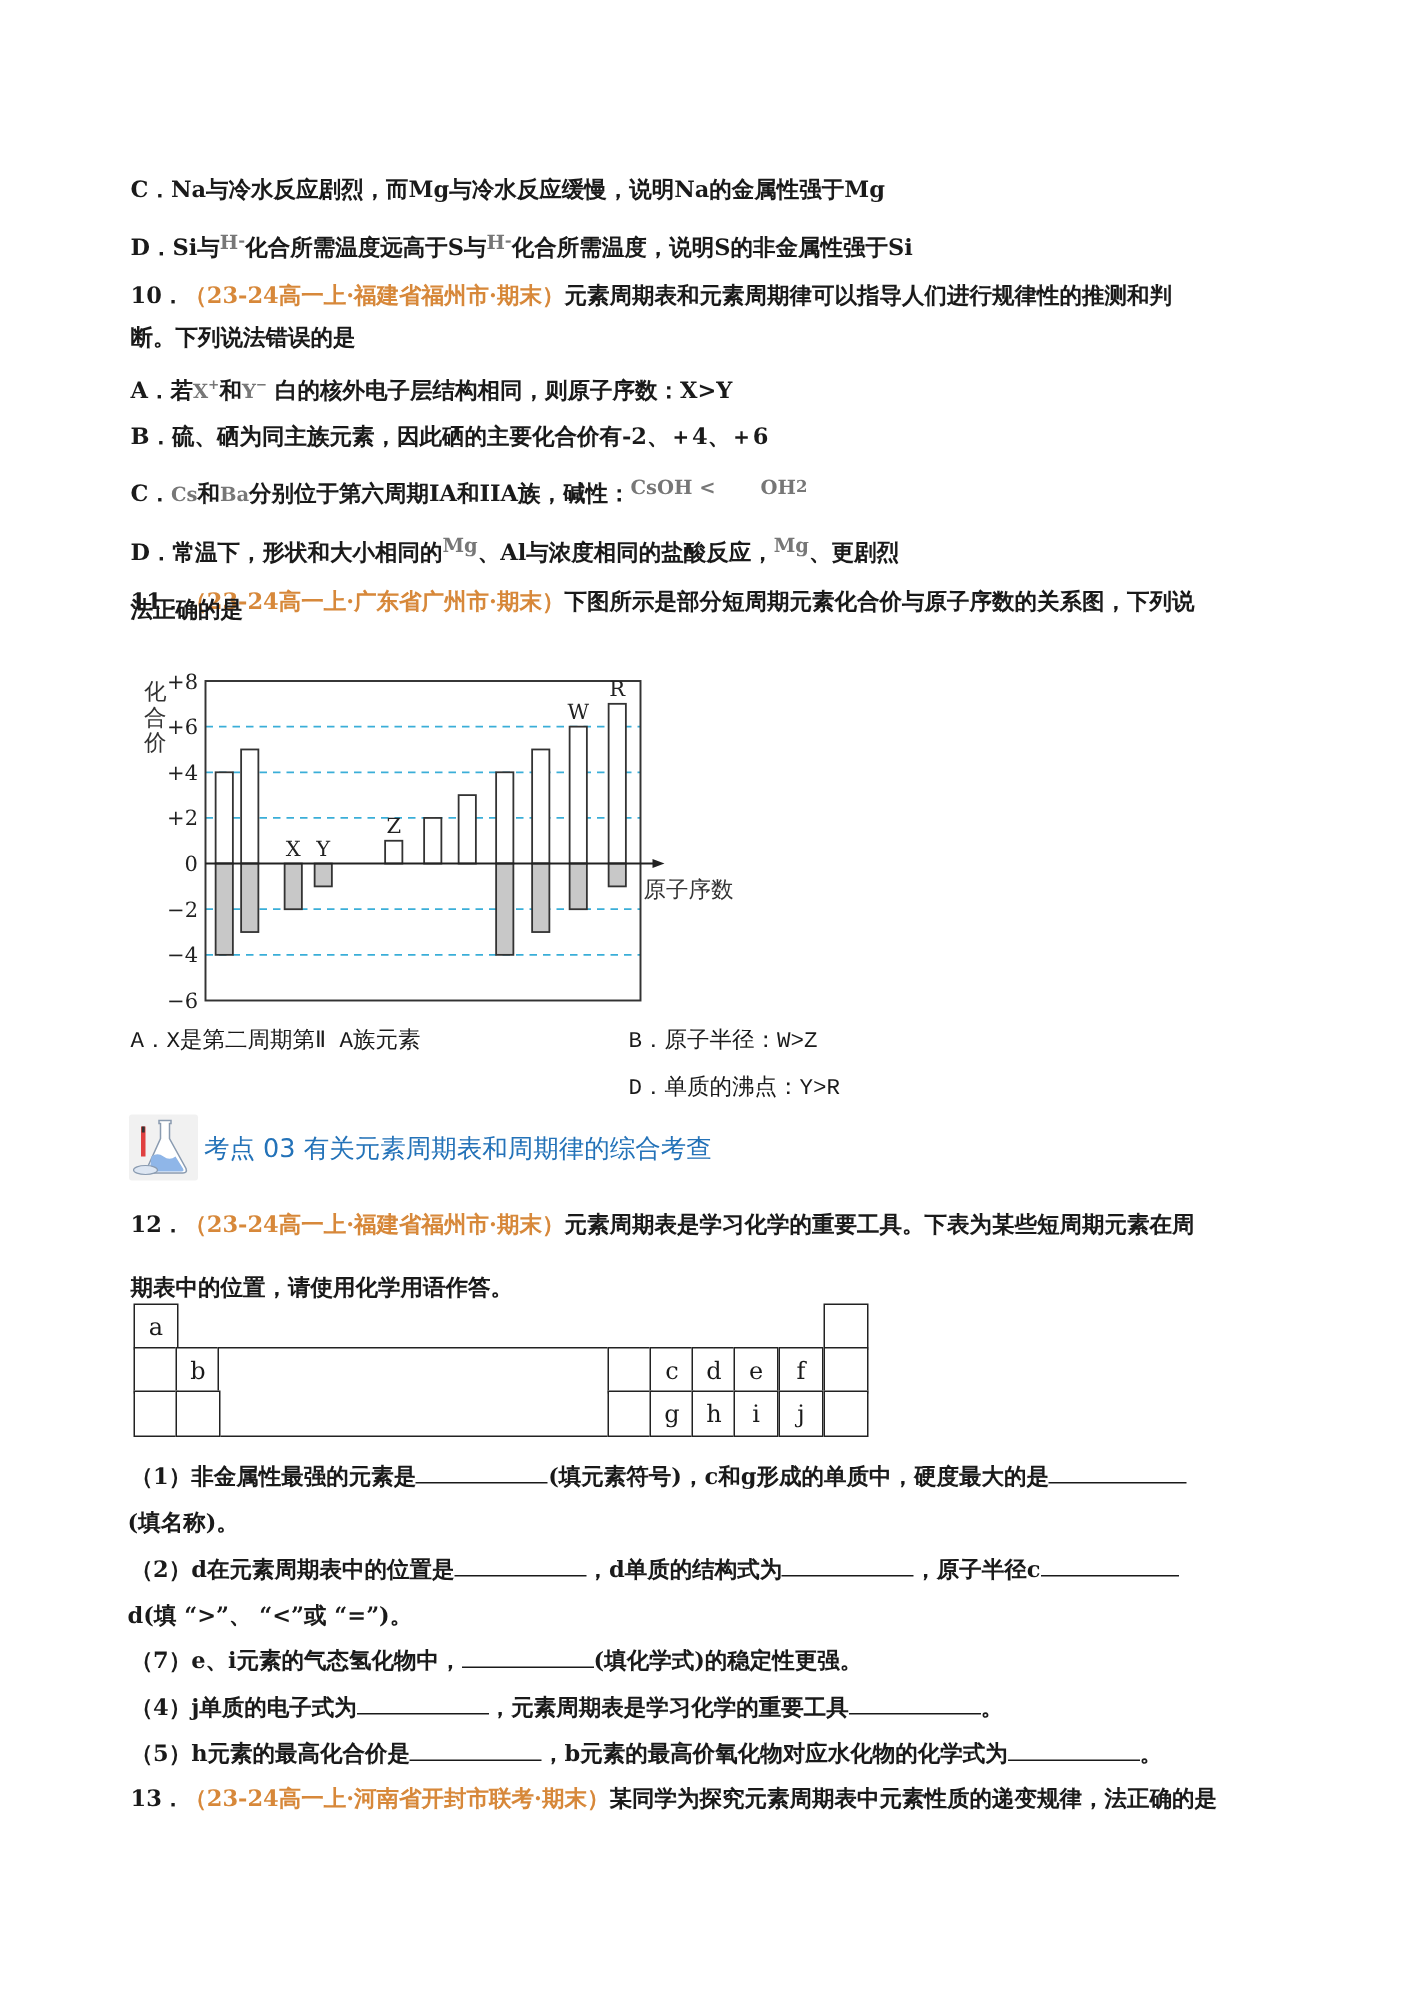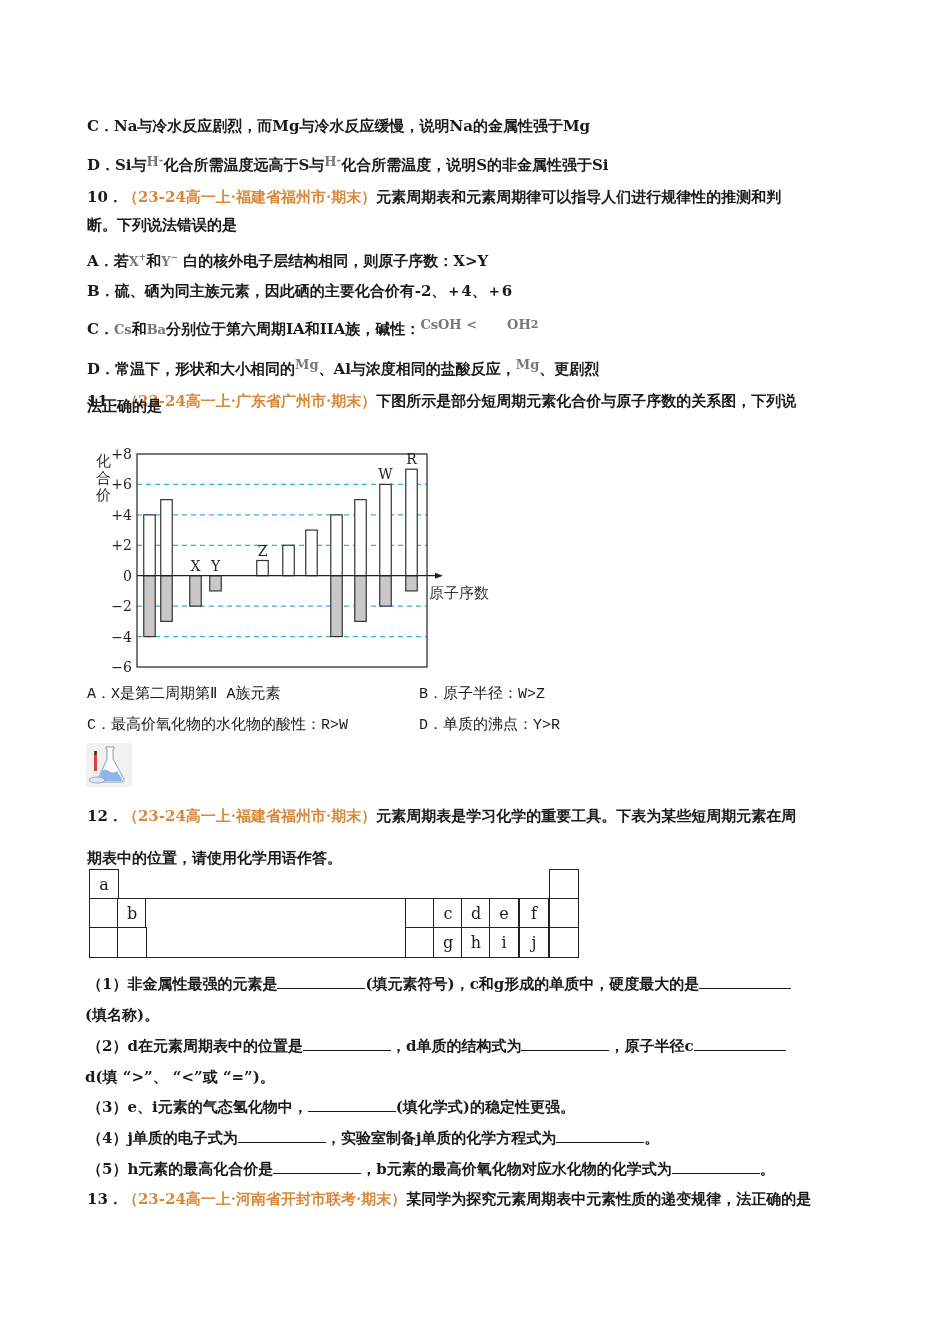--- a/index.html
+++ b/index.html
@@ -95,34 +95,34 @@
       <polygon points="357,129.71428571428572 349,126.71428571428572 349,132.71428571428572" fill="#222"></polygon>
       <text x="343" y="151.71428571428572" font-size="15" fill="#333" font-family="DejaVu Sans, sans-serif">原子序数</text>
     </g>
 </svg>
 
 <div class="opt-grid" style="top:684px;height:20px">
   <span style="left:0">A．X是第二周期第Ⅱ A族元素</span>
   <span style="left:332px">B．原子半径：W&gt;Z</span>
 </div>
 <div class="opt-grid" style="top:715px;height:20px">
-  <span style="left:0">C．最高价氧化物的水化物的酸性：R&gt;W</span>
   <span style="left:332px">D．单质的沸点：Y&gt;R</span>
 </div>
 
 <div class="section-head">
   <div class="section-icon">
     <svg width="46" height="44" viewBox="0 0 46 44">
       <path d="M20 4 L28 4 L28 6 L27 6 L27 16 L38 36 Q39 39 36 39 L14 39 Q11 39 12 36 L21 16 L21 6 L20 6 Z" fill="#ffffff" stroke="#8a9bb0" stroke-width="1"></path>
       <path d="M15 28 Q19 25 23 28 T31 28 L36 36 Q37 38 35 38 L15 38 Q13 38 14 36 Z" fill="#8fb6e8"></path>
       <rect x="8" y="8" width="3" height="20" fill="#e04040"></rect>
       <rect x="8.5" y="8" width="2" height="4" fill="#333"></rect>
       <ellipse cx="11" cy="37" rx="8" ry="3" fill="#dde6f2" stroke="#8a9bb0" stroke-width="0.8"></ellipse>
     </svg>
   </div>
+  <span class="section-title">考点 03  有关元素周期表和周期律的综合考查</span>
 </div>
 
 <div class="line" style="top:806px">
   <span>12．</span><span class="src">（23-24高一上·福建省福州市·期末）</span><span>元素周期表是学习化学的重要工具。下表为某些短周期元素在周</span>
 </div>
 <div class="line" style="top:848px">期表中的位置，请使用化学用语作答。</div>
 
 <div class="ptable">
 
   <div class="cell" style="left:0;top:0;width:30px;height:31px">a</div>
@@ -150,24 +150,24 @@
 
 <div class="line" style="top:974px">
   <span>（1）非金属性最强的元素是</span><span class="blank" style="width:88px"></span><span>(填元素符号)，c和g形成的单质中，硬度最大的是</span><span class="blank" style="width:92px"></span>
 </div>
 <div class="line" style="top:1005px;left:85px">(填名称)。</div>
 <div class="line" style="top:1036px">
   <span>（2）d在元素周期表中的位置是</span><span class="blank" style="width:88px"></span><span>，d单质的结构式为</span><span class="blank" style="width:88px"></span><span>，原子半径c</span><span class="blank" style="width:92px"></span>
 </div>
 <div class="line" style="top:1067px;left:85px">d(填 “&gt;”、 “&lt;”或 “=”)。</div>
 <div class="line" style="top:1097px">
-  <span>（3）e、i元素的气态氢化物中，</span><span class="blank" style="width:88px"></span><span>(填化学式)的稳定性更强。</span>
+  <span>（7）e、i元素的气态氢化物中，</span><span class="blank" style="width:88px"></span><span>(填化学式)的稳定性更强。</span>
 </div>
 <div class="line" style="top:1128px">
-  <span>（4）j单质的电子式为</span><span class="blank" style="width:88px"></span><span>，实验室制备j单质的化学方程式为</span><span class="blank" style="width:88px"></span><span>。</span>
+  <span>（4）j单质的电子式为</span><span class="blank" style="width:88px"></span><span>，元素周期表是学习化学的重要工具</span><span class="blank" style="width:88px"></span><span>。</span>
 </div>
 <div class="line" style="top:1159px">
   <span>（5）h元素的最高化合价是</span><span class="blank" style="width:88px"></span><span>，b元素的最高价氧化物对应水化物的化学式为</span><span class="blank" style="width:88px"></span><span>。</span>
 </div>
 
 <div class="line" style="top:1189px">
   <span>13．</span><span class="src">（23-24高一上·河南省开封市联考·期末）</span><span>某同学为探究元素周期表中元素性质的递变规律，法正确的是</span>
 </div>
 
 </body></html>

